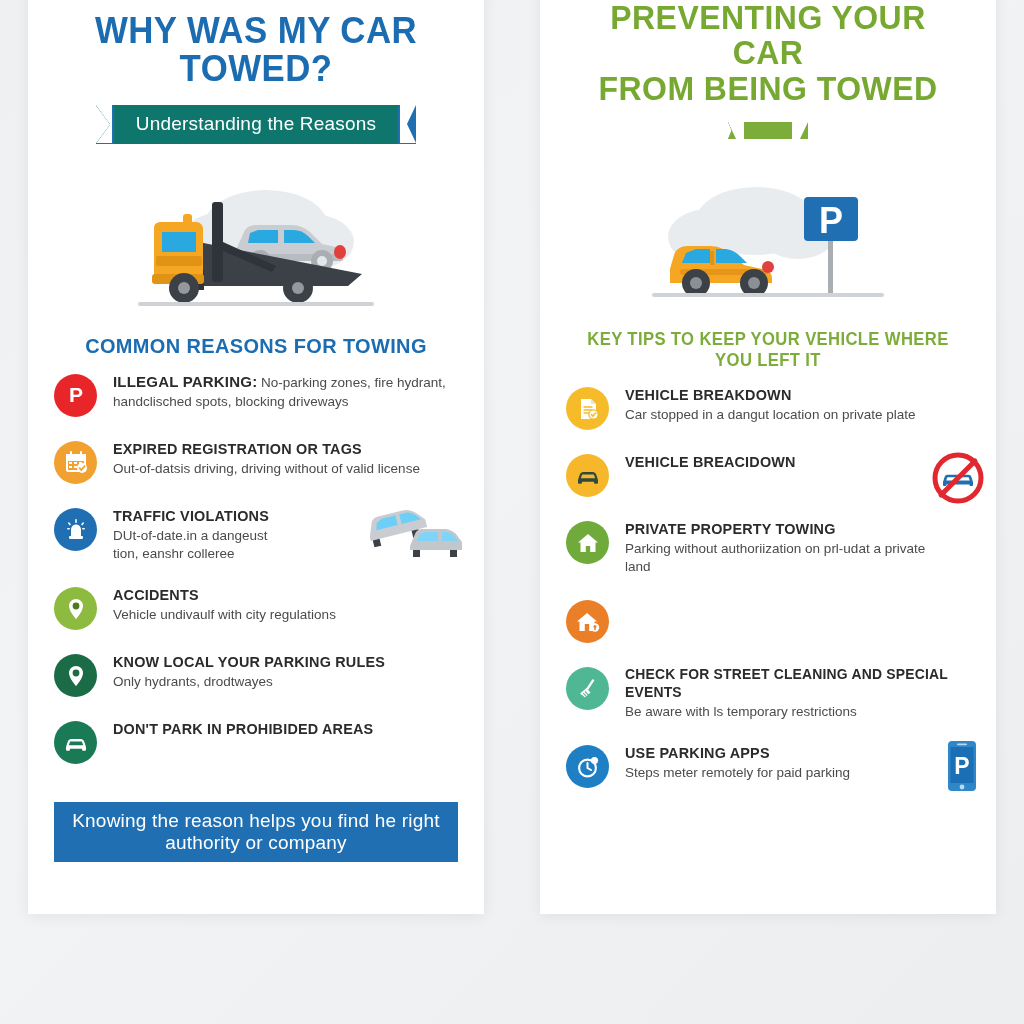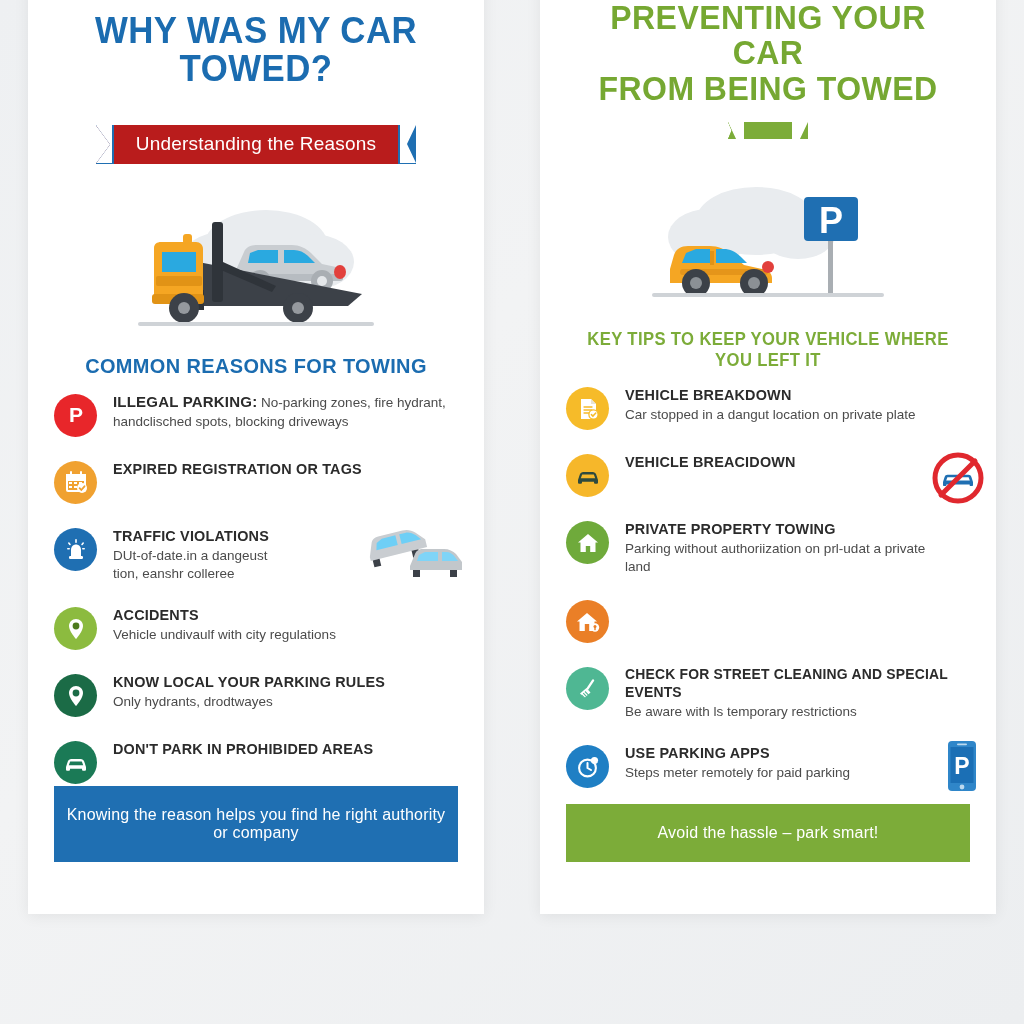--- a/index.html
+++ b/index.html
@@ -64,21 +64,21 @@
   }
   .ribbon {
     position: relative;
     color: #ffffff;
     font-size: 19px;
     padding: 8px 40px 9px 40px;
     text-align: center;
     letter-spacing: 0.2px;
     clip-path: polygon(0% 0%, 100% 0%, 100% 100%, 0% 100%, 4.5% 50%);
   }
-  .panel--left .ribbon { background: #b91c1c; margin-top: 20px; }
+  .panel--left .ribbon { background: #0f766e; }
   .panel--right .ribbon { background: #7cac39; }
   .ribbon::before,
   .ribbon::after {
     content: "";
     position: absolute;
     top: 0;
     bottom: 0;
     width: 18px;
   }
   .ribbon::before { left: 0; }
@@ -186,22 +186,22 @@
   .side-art svg { display: block; }
 
   
   .footer-banner {
     position: absolute;
     left: 26px;
     right: 26px;
     bottom: 52px;
     text-align: center;
     color: #ffffff;
-    font-size: 16px;
-    padding: 20px 10px;
+    font-size: 19px;
+    padding: 8px 10px;
     letter-spacing: 0.2px;
   }
   .panel--left .footer-banner { background: #1f6fb2; }
   .panel--right .footer-banner { background: #7cac39; }
 </style>
 </head>
 <body>
 
 <div class="stage">
 
@@ -302,20 +302,21 @@
                 <rect x="10" y="16" width="3" height="2"></rect>
             </g>
             <rect x="6" y="1" width="2" height="5" rx="1" fill="#ffffff"></rect>
             <rect x="16" y="1" width="2" height="5" rx="1" fill="#ffffff"></rect>
             <circle cx="18" cy="18" r="5" fill="#ffffff"></circle>
             <path d="M15.6,18.2 L17.3,20 L20.5,16.3" stroke="#f0a130" stroke-width="1.8" fill="none" stroke-linecap="round"></path>
           </svg>
         </span>
         <div class="item-text">
           <div class="item-title">EXPIRED REGISTRATION OR TAGS</div>
+          <div class="item-desc">Out-of-datsis driving, driving without of valid license</div>
         </div>
       </div>
 
       <div class="item">
         <span class="item-icon" style="background:#1f6fb2">
           <svg width="24" height="24" viewBox="0 0 24 24">
             <path d="M7,19 L7,13 C7,9.7 9.2,7.5 12,7.5 C14.8,7.5 17,9.7 17,13 L17,19 Z" fill="#ffffff"></path>
             <rect x="5" y="19" width="14" height="3" rx="1.2" fill="#ffffff"></rect>
             <rect x="11.2" y="2" width="1.6" height="4" rx="0.8" fill="#ffffff"></rect>
             <rect x="3" y="11" width="3" height="1.6" rx="0.8" fill="#ffffff"></rect>
@@ -548,16 +549,15 @@
             <rect x="12.5" y="8" width="23" height="36" fill="#1b6fb5"></rect>
             <rect x="19" y="4.4" width="10" height="1.8" rx="0.9" fill="#bcd9ef"></rect>
             <circle cx="24" cy="48" r="2.4" fill="#bcd9ef"></circle>
             <text x="24" y="35" font-family="Liberation Sans, sans-serif" font-size="23" font-weight="bold" fill="#ffffff" text-anchor="middle">P</text>
           </svg>
         </span>
       </div>
 
     </div>
 
-    <div class="footer-banner">Avoid the hassle – park smart!</div>
   </div>
 
 </div>
 
 </body></html>

